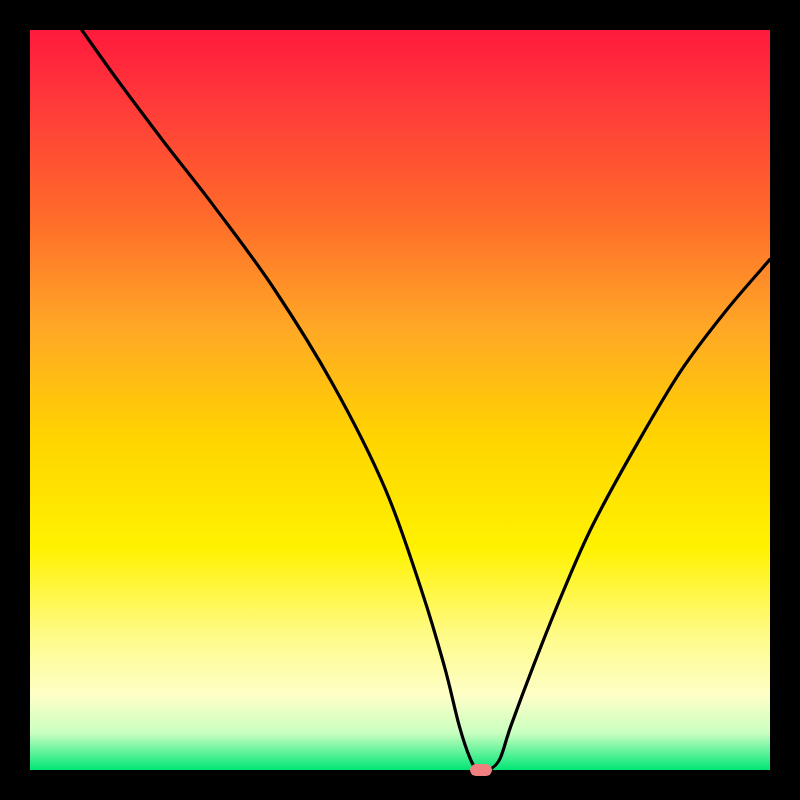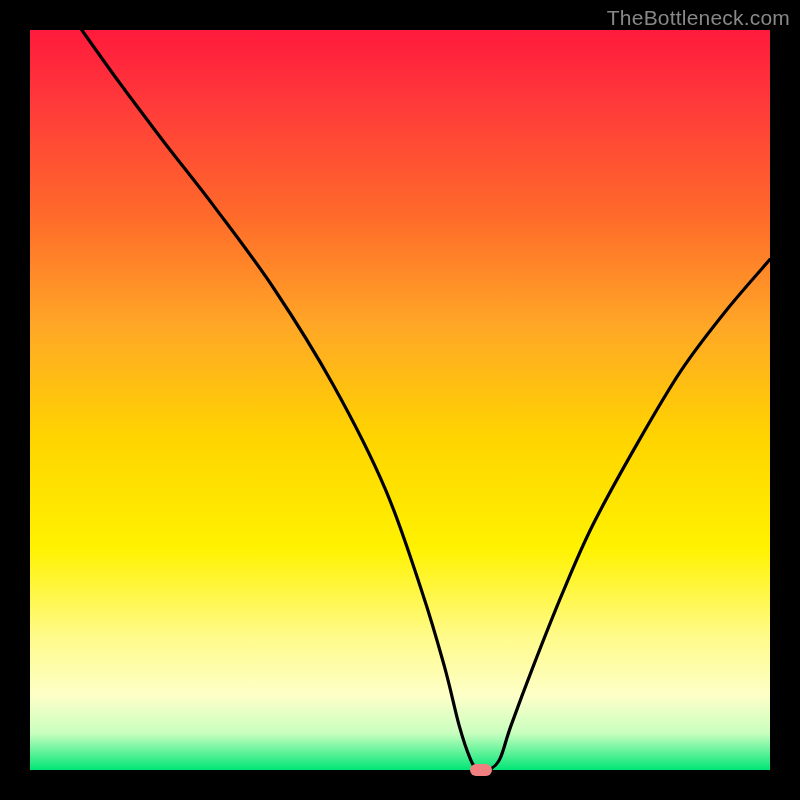--- a/index.html
+++ b/index.html
@@ -61,21 +61,20 @@
     border-radius: 6px;
     transform: translate(-50%, -50%);
     z-index: 3;
   }
 </style>
 </head>
 <body>
 
 <div class="frame">
 
-  <div class="watermark">TheBottleneck.com</div>
 
   <div class="plot-area">
 
     <svg class="curve" viewBox="0 0 740 740" preserveAspectRatio="none">
       <path id="curve-path" d="M 51.8 0.0 C 58.0 8.6, 75.2 33.3, 88.8 51.8 C 102.4 70.3, 117.2 90.0, 133.2 111.0 C 149.2 132.0, 166.5 152.9, 185.0 177.6 C 203.5 202.3, 224.5 229.4, 244.2 259.0 C 263.9 288.6, 284.9 321.9, 303.4 355.2 C 321.9 388.5, 340.4 424.3, 355.2 458.8 C 370.0 493.3, 382.3 532.8, 392.2 562.4 C 402.1 592.0, 408.2 614.2, 414.4 636.4 C 420.6 658.6, 424.9 680.2, 429.2 695.6 C 433.5 711.0, 437.2 721.5, 440.3 728.9 C 443.4 736.3, 444.6 738.1, 447.7 740.0 C 450.8 741.9, 455.1 741.9, 458.8 740.0 C 462.5 738.1, 466.2 736.3, 469.9 728.9 C 473.6 721.5, 475.4 711.0, 481.0 695.6 C 486.6 680.2, 494.6 658.6, 503.2 636.4 C 511.8 614.2, 522.9 585.8, 532.8 562.4 C 542.7 539.0, 550.1 520.5, 562.4 495.8 C 574.7 471.1, 592.0 440.3, 606.8 414.4 C 621.6 388.5, 636.4 362.6, 651.2 340.4 C 666.0 318.2, 680.8 299.7, 695.6 281.2 C 710.4 262.7, 732.6 238.0, 740.0 229.4" fill="none" stroke="#000" stroke-width="3.2" stroke-linejoin="round" stroke-linecap="round"></path>
     </svg>
 
     <div id="min-marker" class="minimum-marker" style="left: 451.4px; top: 740px;"></div>
 
   </div>

